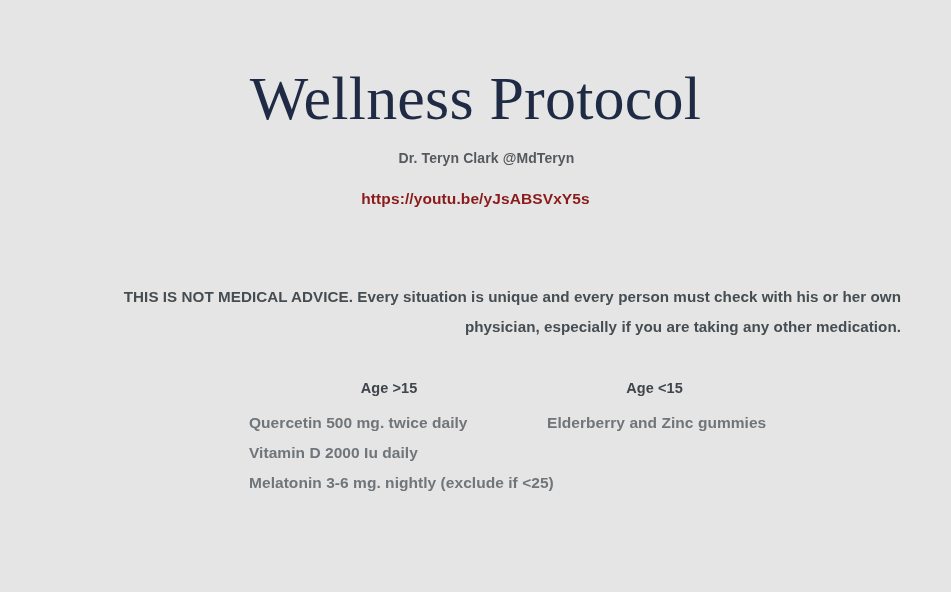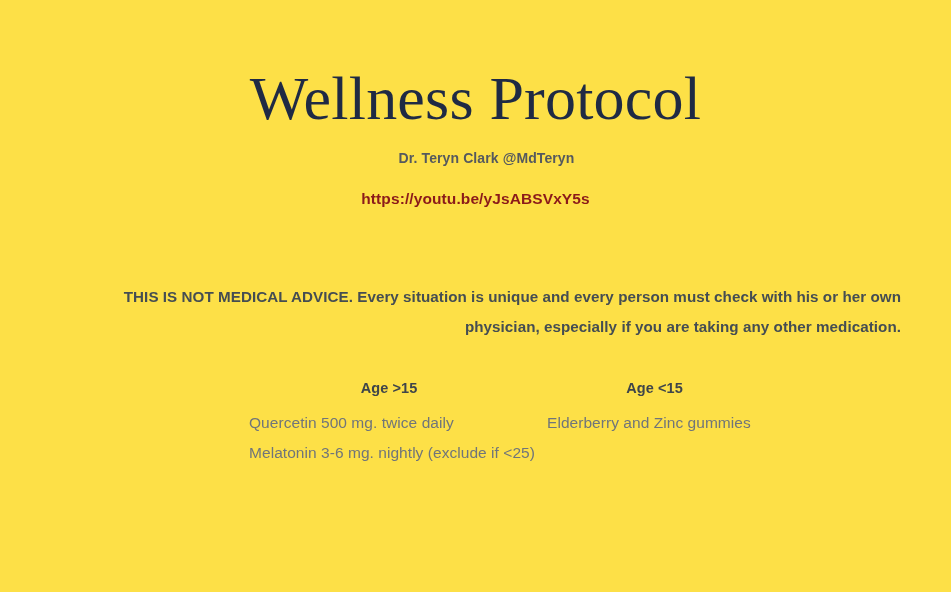--- a/index.html
+++ b/index.html
@@ -12,21 +12,21 @@
     height: 592px;
     overflow: hidden;
     font-family: "Liberation Sans", sans-serif;
     -webkit-font-smoothing: antialiased;
   }
 
   .page {
     position: relative;
     width: 951px;
     height: 592px;
-    background: #fde047;
+    background: #e5e5e5;
   }
 
   
   .doc-title {
     position: absolute;
     left: 0;
     top: 22px;
     width: 951px;
     text-align: center;
     font-family: "Liberation Serif", "DejaVu Serif", serif;
@@ -108,21 +108,21 @@
   .col-b .col-header { text-align: center; }
 
   .item-list {
     list-style: none;
     margin: 0;
     padding: 0;
   }
   .item {
     font-size: 15.5px;
     line-height: 30px;
-    font-weight: 400;
+    font-weight: 700;
     color: #70757a;
     white-space: nowrap;
     letter-spacing: 0.05px;
   }
 </style>
 </head>
 <body>
 
 <div class="page">
 
@@ -133,20 +133,21 @@
   <a class="video-link">https://youtu.be/yJsABSVxY5s</a>
 
   <p class="disclaimer">THIS IS NOT MEDICAL ADVICE. Every situation is unique and every person must check with his or her own physician, especially if you are taking any other medication.</p>
 
   <div class="protocol">
 
     <div class="col col-a">
       <div class="col-header">Age &gt;15</div>
       <ul class="item-list">
         <li class="item">Quercetin 500 mg. twice daily</li>
+        <li class="item">Vitamin D 2000 Iu daily</li>
         <li class="item">Melatonin 3-6 mg. nightly (exclude if &lt;25)</li>
       </ul>
     </div>
 
     <div class="col col-b">
       <div class="col-header">Age &lt;15</div>
       <ul class="item-list">
         <li class="item">Elderberry and Zinc gummies</li>
       </ul>
     </div>

